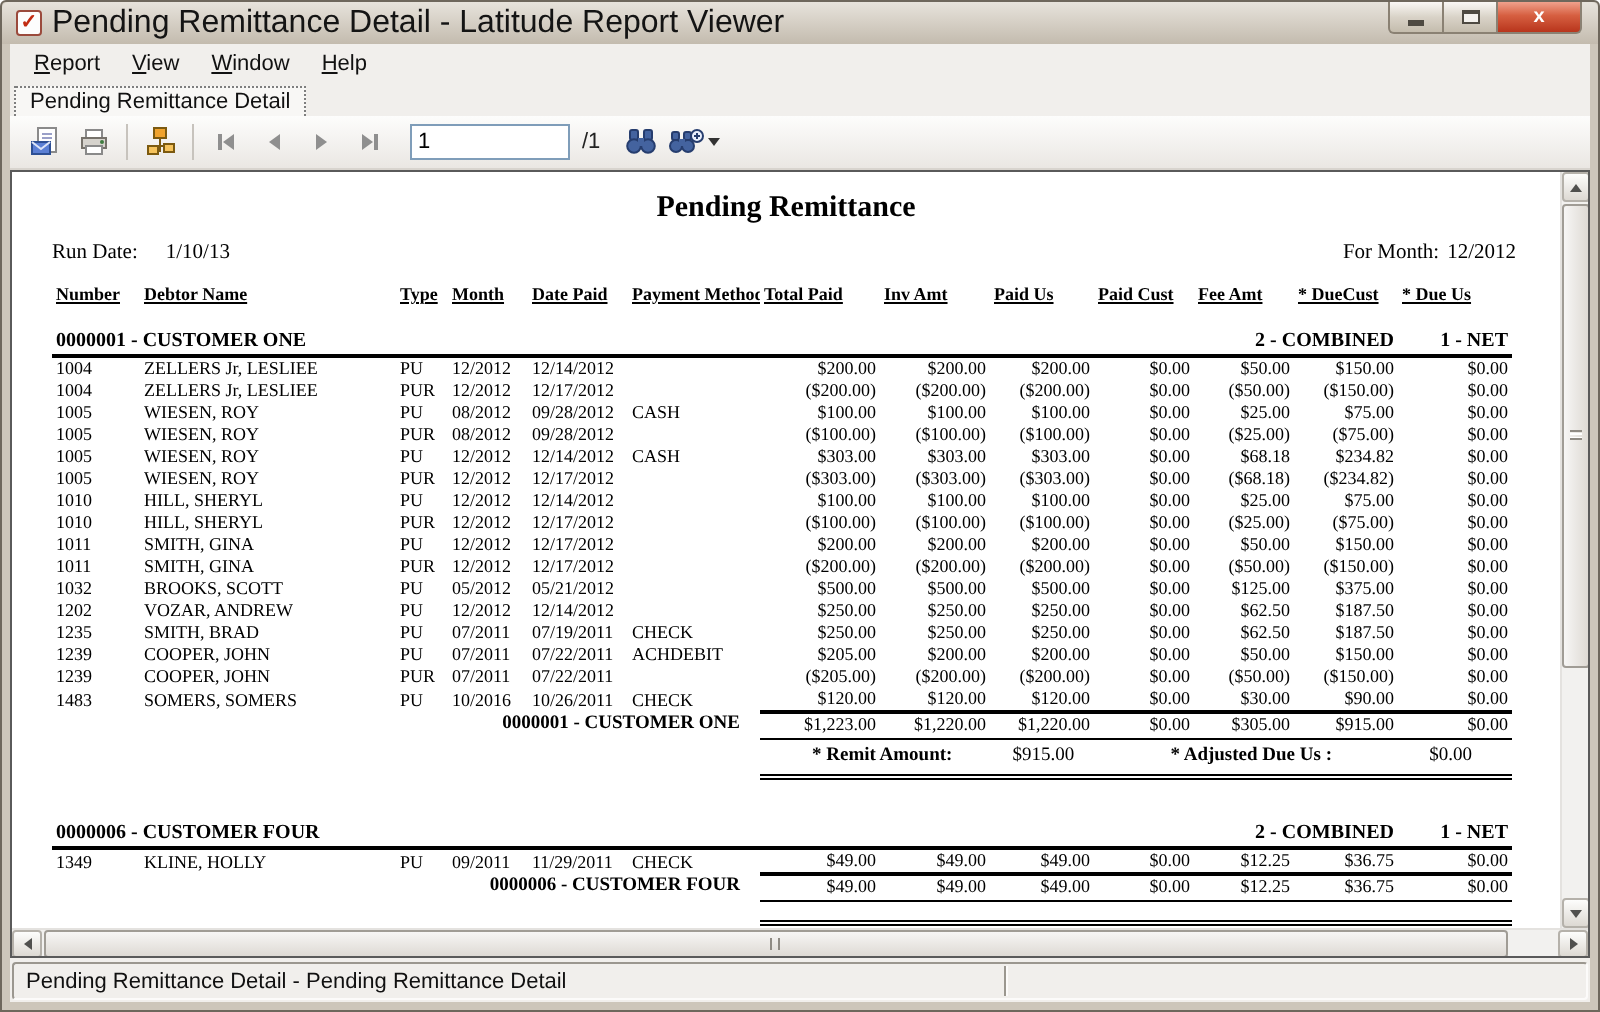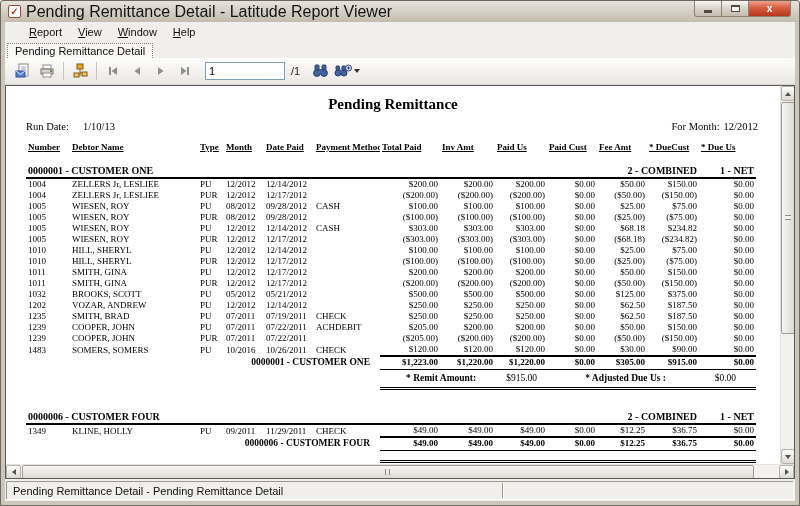--- a/index.html
+++ b/index.html
@@ -25,21 +25,21 @@
   .winbtn.close { width:42px; border-left:none; border-radius:0 0 3px 0;
                   background:linear-gradient(180deg,#f0a18c,#d65f41 45%,#b8351c);
                   color:#fff; font-weight:bold; font-size:10px; }
   .glyph-min { width:8px; height:3px; background:#4e4a42; margin-top:6px; }
   .glyph-max { width:9px; height:7px; border:1px solid #4e4a42; border-top:2px solid #4e4a42; background:#f4f2ee; }
 
   
   .client { position:absolute; left:4px; right:4px; top:21px; bottom:4px;
             background:#f1efec; display:flex; flex-direction:column; }
 
-  .menubar { height:19px; display:flex; align-items:center; padding-left:16px; font-size:11px; color:#111;
+  .menubar { height:19px; display:flex; align-items:center; padding-left:4px; font-size:11px; color:#111;
              background:#f1efec; }
   .menu-item { padding:2px 8px; }
   .menu-item u { text-decoration:underline; }
 
   .tabstrip { height:17px; padding-left:2px; background:#f1efec; }
   .tab { display:inline-block; font-size:11px; padding:1px 7px 2px; background:#f8f7f5;
          border:1px dotted #7e7e7e; color:#111; }
 
   .toolbar { height:27px; background:linear-gradient(180deg,#fdfdfc,#eae7e3);
              border-bottom:1px solid #d8d4ce; display:flex; align-items:center; padding-left:6px; }
@@ -67,21 +67,21 @@
   table.rpt { margin:10px 0 0 8px; width:730px; border-collapse:collapse; table-layout:fixed;
               font-size:9px; }
   table.rpt th { font-size:9px; font-weight:bold; text-decoration:underline; text-align:left;
                  padding:0 2px 10px 2px; white-space:nowrap; overflow:hidden; }
   table.rpt th.num { text-align:left; }
   table.rpt td { padding:0 2px; height:11px; line-height:11px; white-space:nowrap; overflow:hidden; }
   table.rpt td.num { text-align:right; }
   tr.group-header td { font-size:10px; font-weight:bold; border-bottom:2px solid #000;
                        padding:3px 2px 1px; }
   tr.group-footer td.f-label { font-size:9.5px; font-weight:bold; text-align:right; padding-right:10px; }
-  tr.group-footer td.tot { font-weight:bold; border-top:2px solid #000; border-bottom:1px solid #000;
+  tr.group-footer td.tot { font-weight:normal; border-top:2px solid #000; border-bottom:1px solid #000;
                            height:13px; font-size:9px; }
   td.remit-cell { border-bottom:3px double #000; }
   .remit-flex { display:flex; align-items:baseline; font-size:9.5px;
                 padding:3px 18px 3px 24px; }
   .r-lab { font-weight:bold; }
   .r-val { margin-left:30px; }
   .adj { margin-left:auto; }
   .adjv { margin-left:26px; min-width:44px; text-align:right; }
   tr.spacer td { height:20px; }
 

